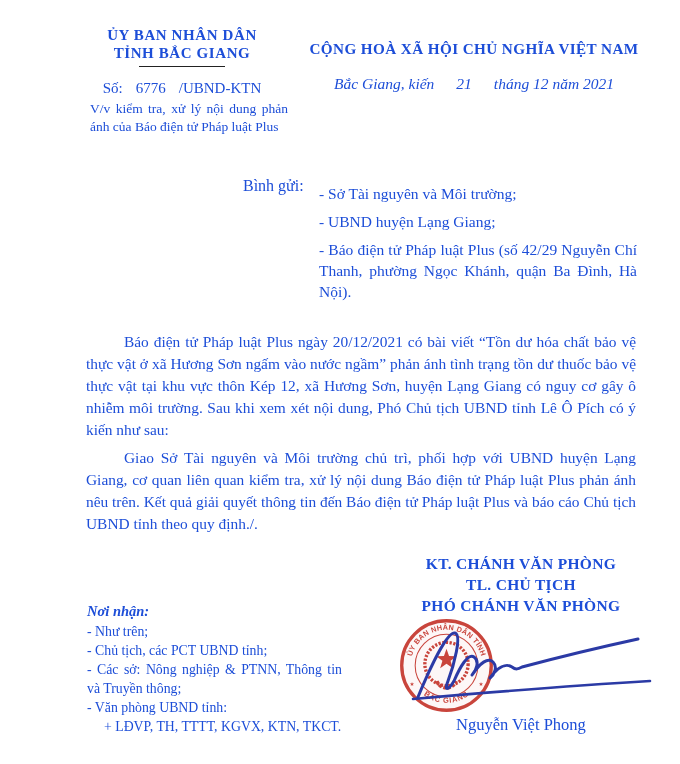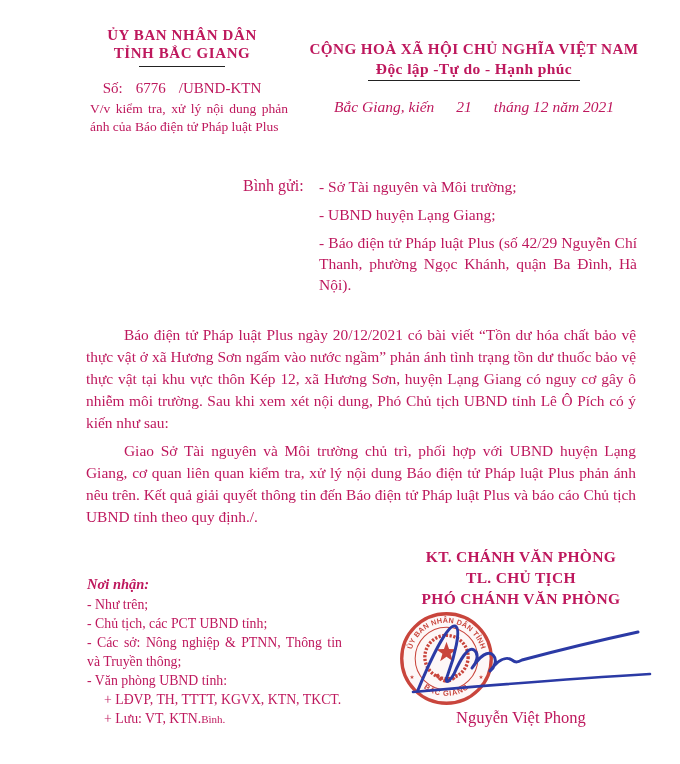--- a/index.html
+++ b/index.html
@@ -1,20 +1,20 @@
 <!DOCTYPE html>
 <html><head>
 <meta charset="utf-8">
 <style>
   html,body { margin:0; padding:0; background:#ffffff; }
   .page {
     position:relative;
     width:680px; height:764px;
     background:#ffffff;
-    color:#be185d;
+    color:#1d4ed8;
     font-family:"Liberation Serif","DejaVu Serif",serif;
     overflow:hidden;
   }
 
   
   .header { display:flex; padding:26px 40px 0 56px; }
   .h-left { width:252px; text-align:center; }
   .org-line { font-weight:bold; font-size:15px; letter-spacing:.6px; line-height:18px; }
   .org-rule { width:86px; border-bottom:1.6px solid #222; margin:4px auto 0; }
   .so-line { margin-top:13px; font-size:15px; }
@@ -26,21 +26,21 @@
   .nat-2-wrap { margin-top:1px; }
   .nat-2 { display:inline-block; font-weight:bold; font-size:15.5px; letter-spacing:.4px;
            border-bottom:1.6px solid #222; padding:0 8px 2px; line-height:19px; }
   .dateline { margin-top:17px; font-style:italic; font-size:15.5px; }
   .date-day { margin:0 22px; }
 
   
   .kinhgui { display:flex; margin:40px 0 0 243px; }
   .kg-label { flex:0 0 76px; font-size:16px; padding-top:1px; }
   .kg-list { width:318px; }
-  .kg-item { font-size:15.5px; line-height:21px; margin-bottom:7px; text-align:justify; }
+  .kg-item { font-size:15.5px; line-height:21px; margin-bottom:7px; text-align:justify;margin-top:7px; }
 
   
   .body-text { margin:22px 44px 0 86px; }
   .body-text p { margin:0 0 6px; font-size:15.4px; line-height:22px;
                  text-align:justify; text-indent:38px; }
 
   
   .footer { display:flex; margin:18px 0 0 87px; align-items:flex-end;gap:16px; }
   .noinhan { width:258px; font-size:13.8px; }
   .nn-title { font-weight:bold; font-style:italic; font-size:14.5px; margin-bottom:2px; }
@@ -67,23 +67,20 @@
       <div class="org-line">ỦY BAN NHÂN DÂN</div>
       <div class="org-line">TỈNH BẮC GIANG</div>
       <div class="org-rule"></div>
       <div class="so-line">
         <span>Số:</span><span class="so-num">6776</span><span>/UBND-KTN</span>
       </div>
       <div class="vv">V/v kiểm tra, xử lý nội dung phản ánh của Báo điện tử Pháp luật Plus</div>
     </div>
     <div class="h-right">
       <div class="nat-1">CỘNG HOÀ XÃ HỘI CHỦ NGHĨA VIỆT NAM</div>
-      <div class="nat-2-wrap">
-        <span class="nat-2">Độc lập -Tự do - Hạnh phúc</span>
-      </div>
       <div class="dateline">
         <span>Bắc Giang, kiến</span><span class="date-day">21</span><span>tháng 12 năm 2021</span>
       </div>
     </div>
   </div>
 
   <div class="kinhgui">
     <div class="kg-label">Bình gửi:</div>
     <div class="kg-list">
       <div class="kg-item">- Sở Tài nguyên và Môi trường;</div>
@@ -99,23 +96,20 @@
 
   <div class="footer">
 
     <div class="noinhan">
       <div class="nn-title">Nơi nhận:</div>
       <div class="nn-item">- Như trên;</div>
       <div class="nn-item">- Chủ tịch, các PCT UBND tỉnh;</div>
       <div class="nn-item">- Các sở: Nông nghiệp &amp; PTNN, Thông tin và Truyền thông;</div>
       <div class="nn-item">- Văn phòng UBND tỉnh:</div>
       <div class="nn-item nn-sub">+ LĐVP, TH, TTTT, KGVX, KTN, TKCT.</div>
-      <div class="nn-item nn-sub">
-        <span>+ Lưu: VT, KTN.</span><span class="nn-small">Bình.</span>
-      </div>
     </div>
 
     <div class="sign">
       <div class="sig-title">KT. CHÁNH VĂN PHÒNG</div>
       <div class="sig-title">TL. CHỦ TỊCH</div>
       <div class="sig-title">PHÓ CHÁNH VĂN PHÒNG</div>
 
       <div class="sig-area">
 
         <svg class="seal" viewBox="0 0 130 130" aria-hidden="true">

